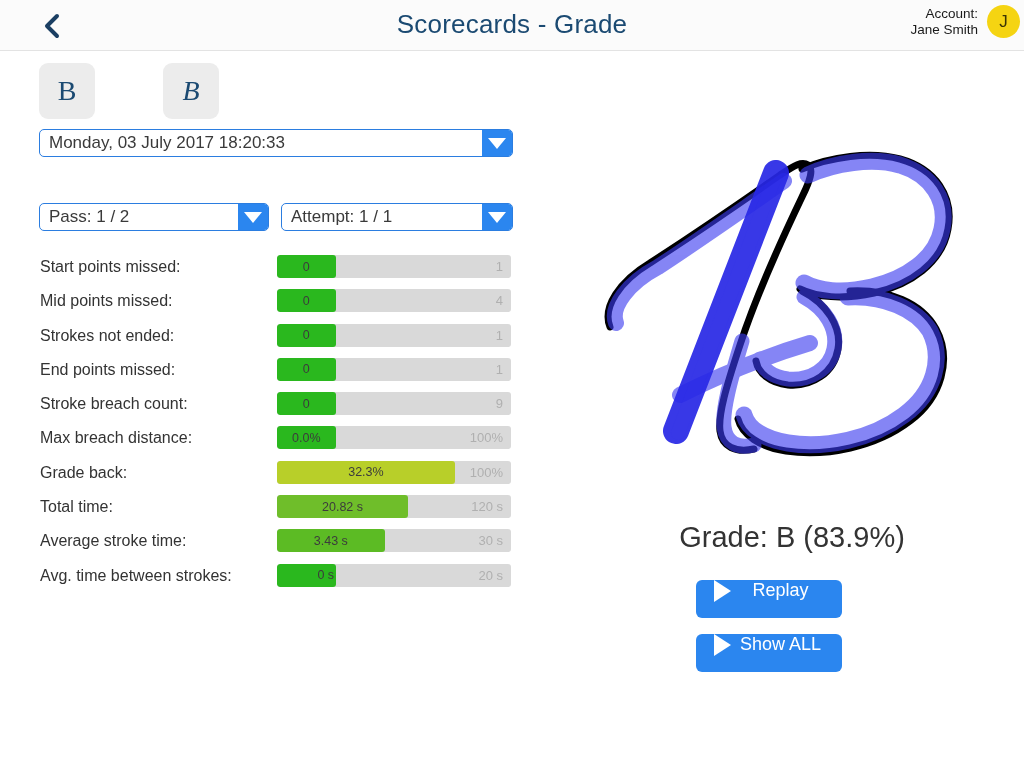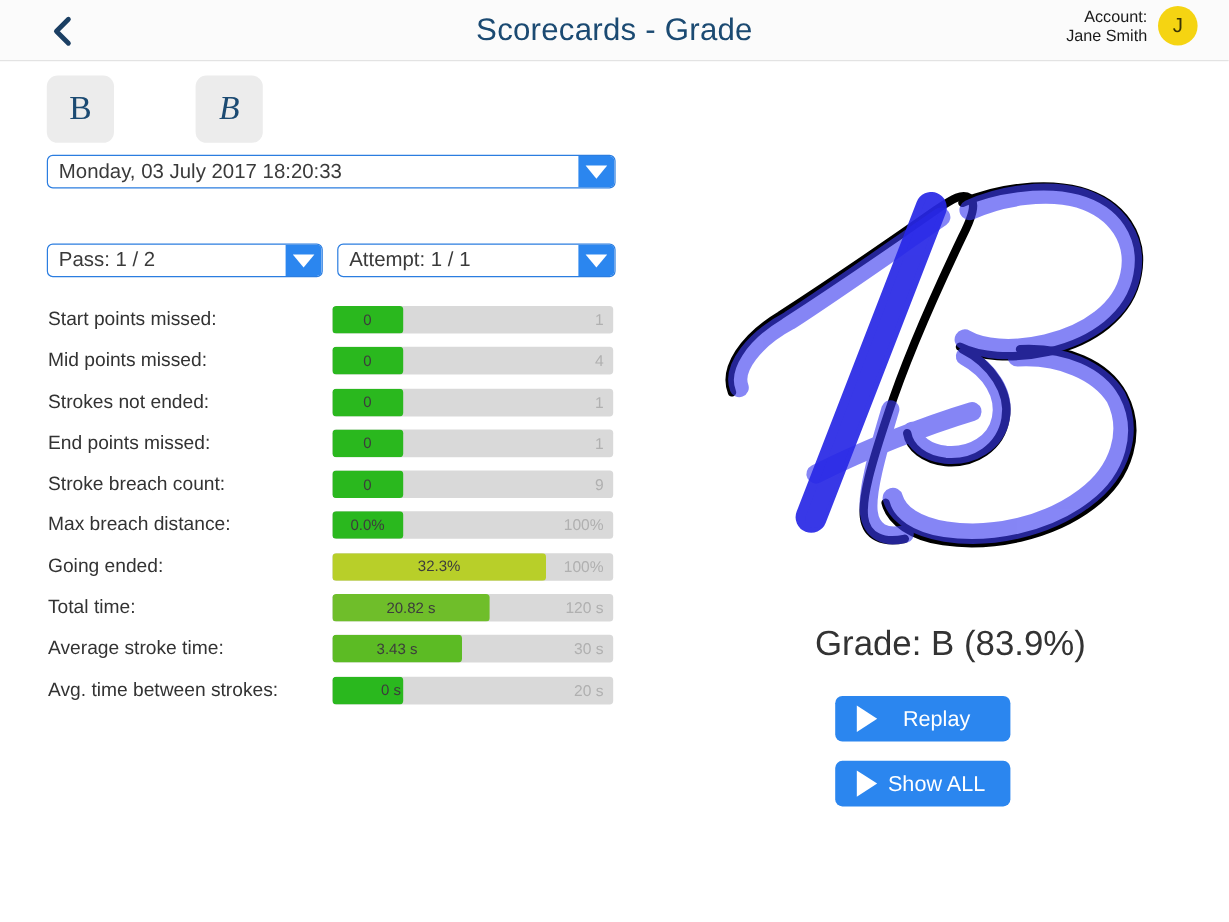--- a/index.html
+++ b/index.html
@@ -41,21 +41,21 @@
     width: 1024px;
     text-align: center;
     font-size: 26px;
     color: #1b4a72;
     letter-spacing: 0.2px;
     font-weight: 400;
   }
 
   #account-block {
     position: absolute;
-    right: 26px;
+    right: 4px;
     top: 5px;
     display: flex;
     align-items: center;
     gap: 9px;
   }
   #account-text {
     text-align: right;
     font-size: 13.5px;
     line-height: 16px;
     color: #1a1a1a;
@@ -244,21 +244,20 @@
   }
 
   .action-button {
     position: absolute;
     left: 136px;
     width: 146px;
     height: 38px;
     background: #2b86ef;
     border-radius: 6px;
     display: flex;
-    align-items: center;
     cursor: pointer;
   }
   #replay-button  { top: 529px; }
   #showall-button { top: 583px; }
   .action-button .play-tri {
     margin-left: 18px;
     width: 0; height: 0;
     border-top: 11px solid transparent;
     border-bottom: 11px solid transparent;
     border-left: 17px solid #ffffff;
@@ -368,21 +367,21 @@
       </div>
       <div class="metric-row">
         <div class="metric-label">Max breach distance:</div>
         <div class="metric-bar" style="background: rgb(217, 217, 217);">
           <div class="metric-fill" style="width: 25%; background: rgb(42, 184, 30);"></div>
           <div class="metric-value" style="left: 0px; width: 25%; justify-content: center;">0.0%</div>
           <div class="metric-max">100%</div>
         </div>
       </div>
       <div class="metric-row">
-        <div class="metric-label">Going ended:</div>
+        <div class="metric-label">Grade back:</div>
         <div class="metric-bar" style="background: rgb(217, 217, 217);">
           <div class="metric-fill" style="width: 76%; background: rgb(184, 207, 41);"></div>
           <div class="metric-value" style="left: 0px; width: 76%; justify-content: center;">32.3%</div>
           <div class="metric-max">100%</div>
         </div>
       </div>
       <div class="metric-row">
         <div class="metric-label">Total time:</div>
         <div class="metric-bar" style="background: rgb(217, 217, 217);">
           <div class="metric-fill" style="width: 56%; background: rgb(111, 190, 42);"></div>

